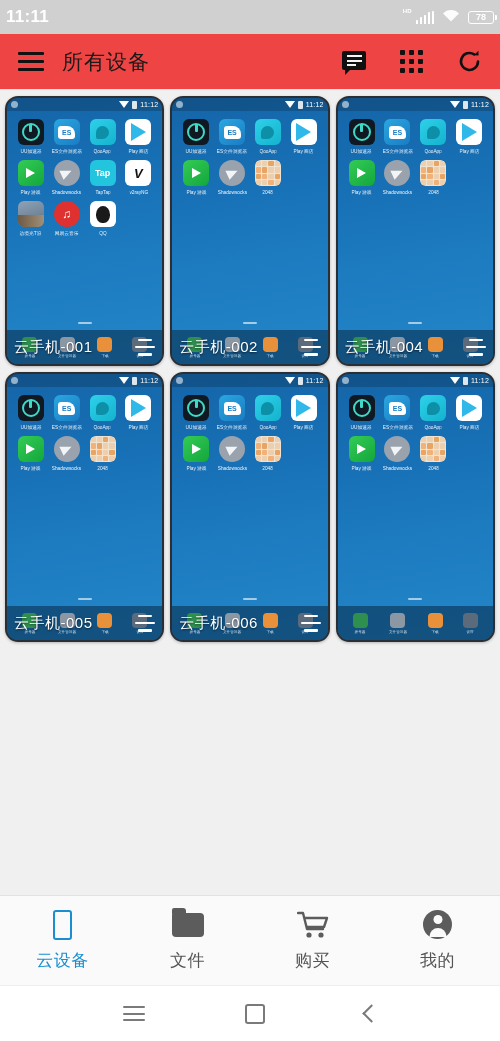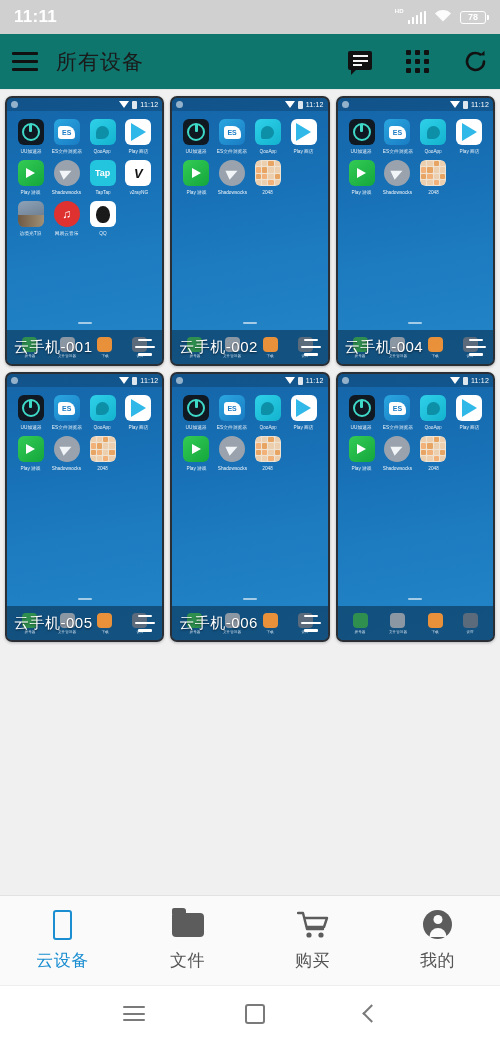--- a/index.html
+++ b/index.html
@@ -14,21 +14,21 @@
     display: flex; flex-direction: column;
     background: #f0f0f0;
     position: relative;
   }
 
   
   .status-bar {
     height: 34px;
     background: #d0d0d0;
     display: flex; align-items: center;
-    padding: 0 14px;
+    padding: 0 6px;
     flex: 0 0 34px;
   }
   .status-time {
     color: #ffffff;
     font-size: 17px;
     font-weight: bold;
     letter-spacing: .3px;
   }
   .status-right {
     margin-left: auto;
@@ -53,23 +53,23 @@
   }
   .battery:after {
     content:''; position:absolute; right:-4px; top:3.5px;
     width:2.5px; height:5px; background:#ffffff; border-radius:0 1px 1px 0;
   }
   .battery span { font-size: 9px; color: #ffffff; font-weight: bold; line-height: 1; text-align: center; }
 
   
   .app-header {
     height: 56px; flex: 0 0 56px;
-    background: #0f766e;
+    background: #ef4444;
     display: flex; align-items: center;
-    padding: 0 12px;
+    padding: 0 18px;
     border-bottom: 1px solid #e6e6e6;
   }
   .hamburger { width: 26px; height: 19px; display:flex; flex-direction:column; justify-content:space-between; cursor:pointer; }
   .hamburger i { display:block; height: 3px; background:#111; border-radius:1px; }
   .header-title { font-size: 21px; color:#1a1a1a; margin-left: 18px; letter-spacing: 1px; }
   .header-actions { margin-left:auto; display:flex; align-items:center; gap: 34px; }
 
   .ic-chat { width:24px; height:21px; position:relative; cursor:pointer; }
   .ic-chat .bub {
     width:24px; height:19px; background:#111; border-radius:2px;
@@ -88,21 +88,21 @@
   
   .device-area { padding: 6px 5px; background:#f0f0f0; flex:0 0 auto; }
   .device-grid {
     display: grid;
     grid-template-columns: repeat(3, 1fr);
     gap: 6px;
   }
   .device-card {
     position: relative;
     height: 270px;
-    border-radius: 7px;
+    border-radius: 13px;
     overflow: hidden;
     background: linear-gradient(170deg, #1565a8 0%, #176fb4 30%, #1d7bc0 60%, #2386c8 100%);
     box-shadow: 0 1px 3px rgba(0,0,0,.25);
     cursor: pointer;
     border: 2px solid #2a2f35;
   }
   .card-statusbar {
     height: 13px;
     background: rgba(0,0,0,.18);
     display: flex; align-items: center;

